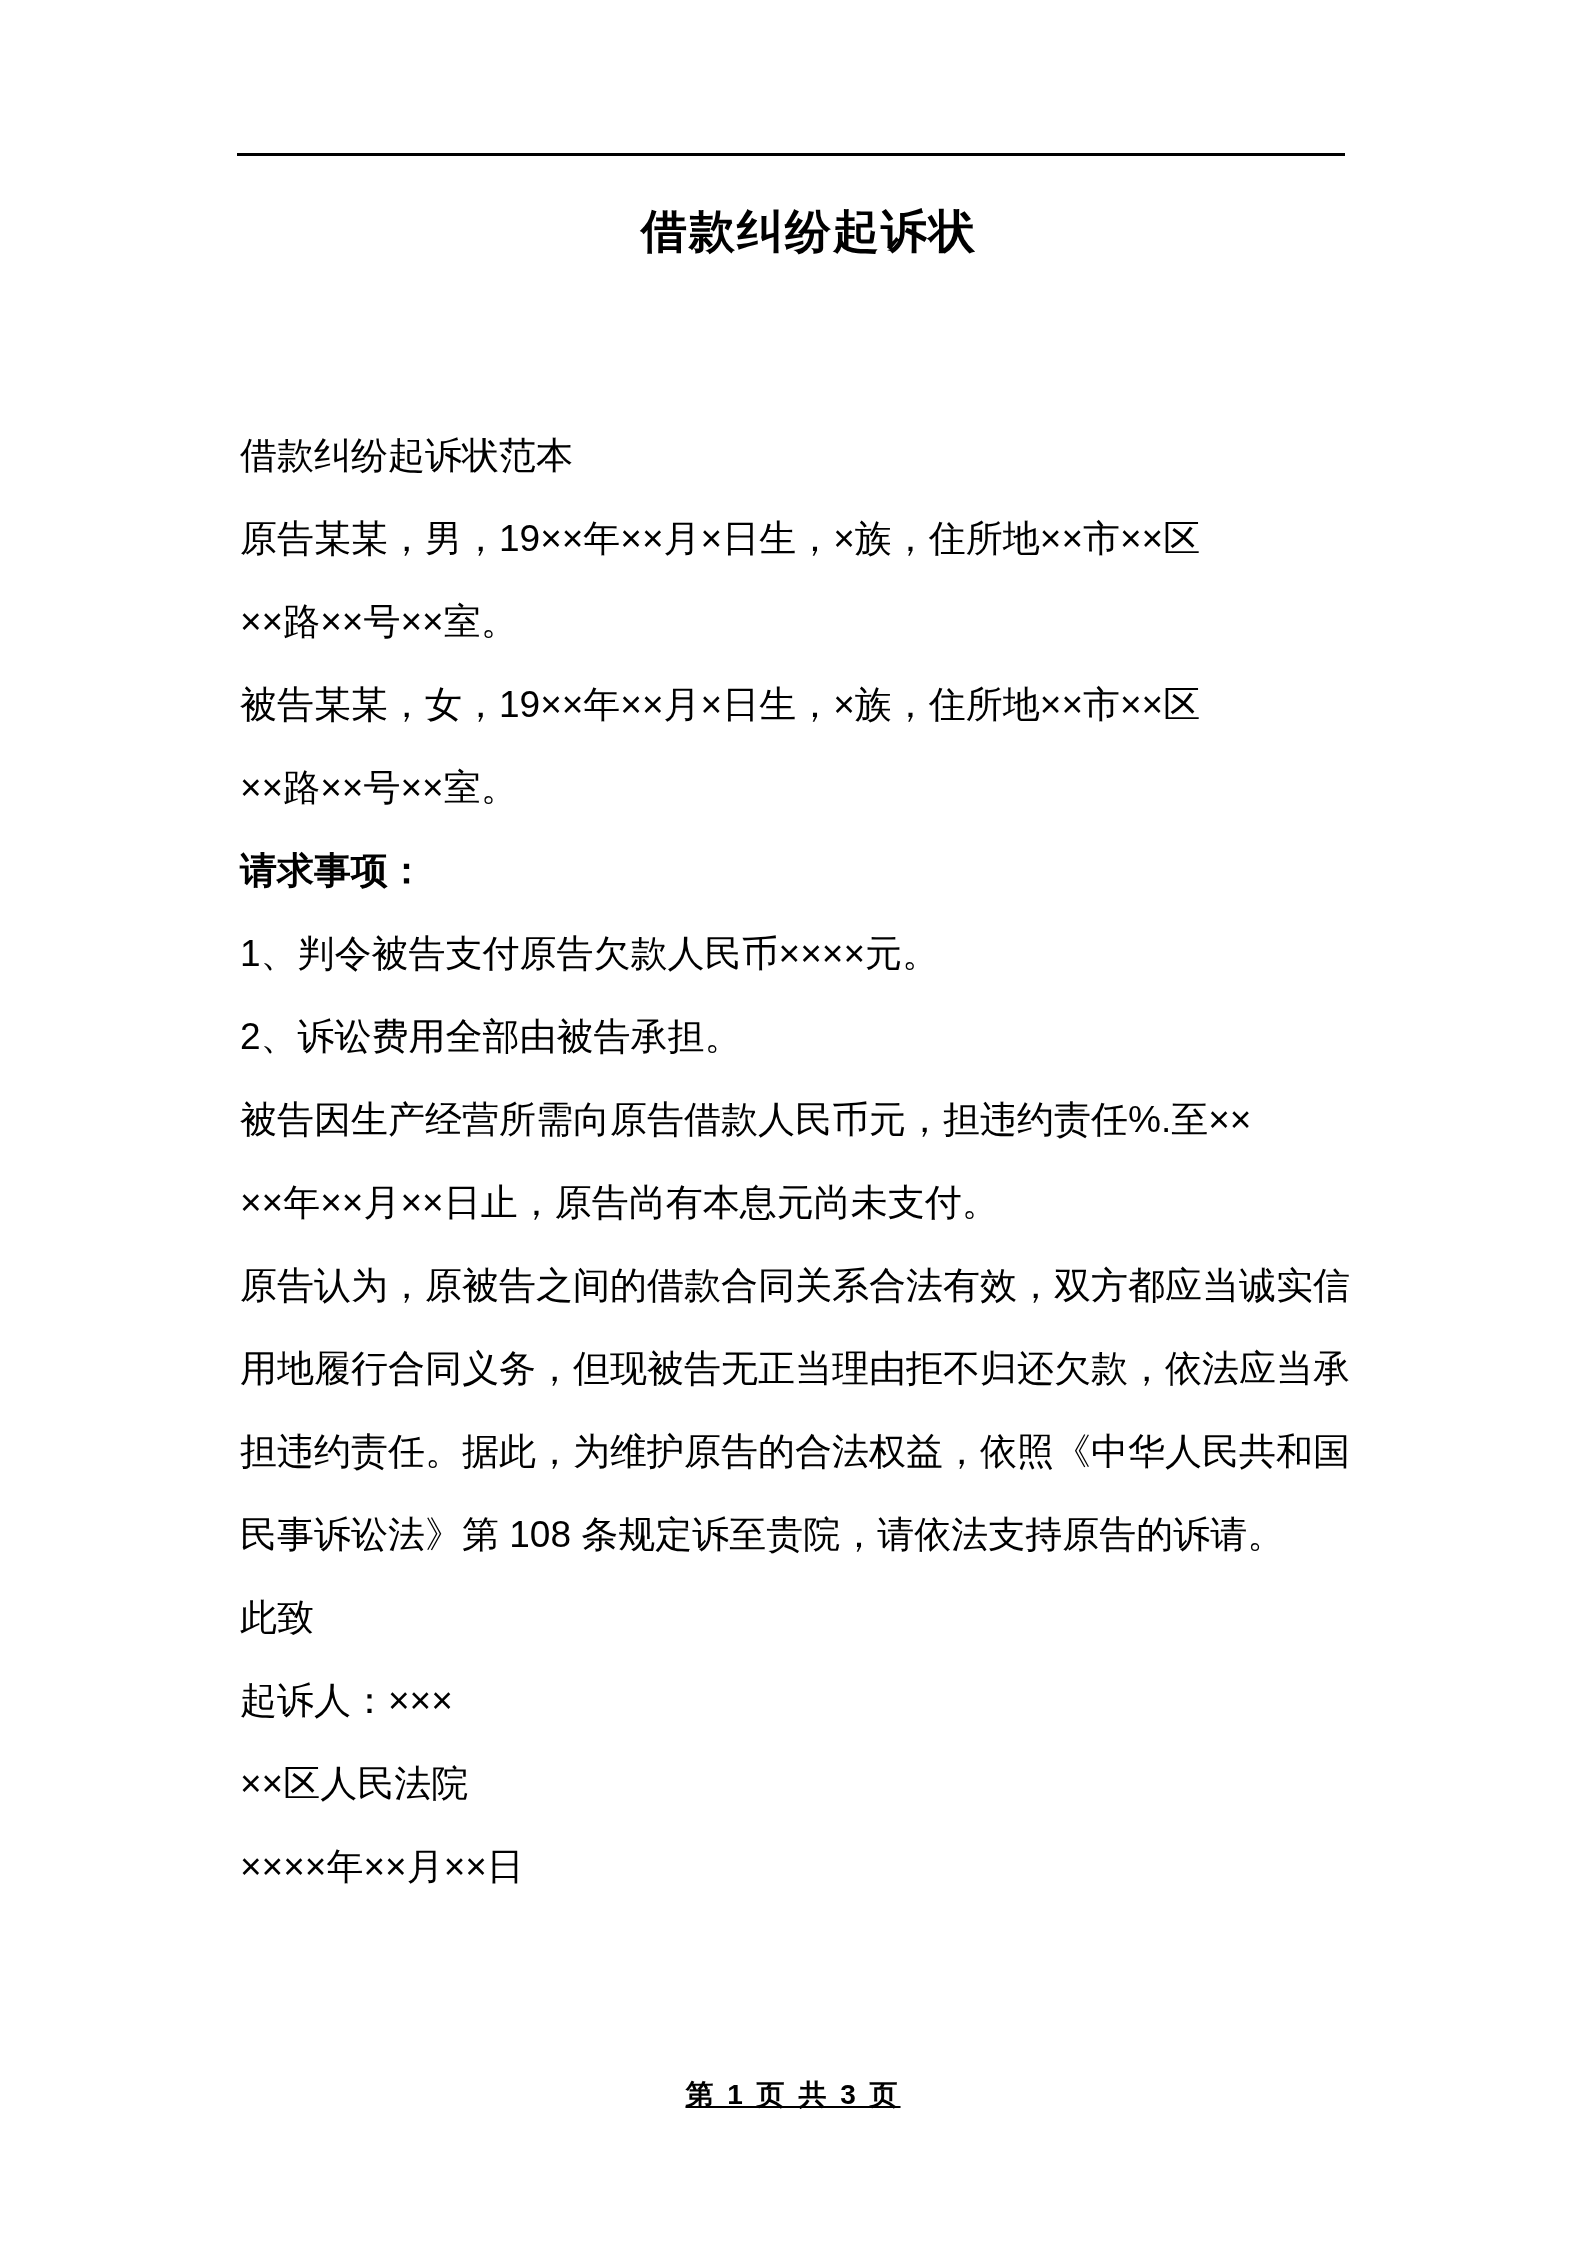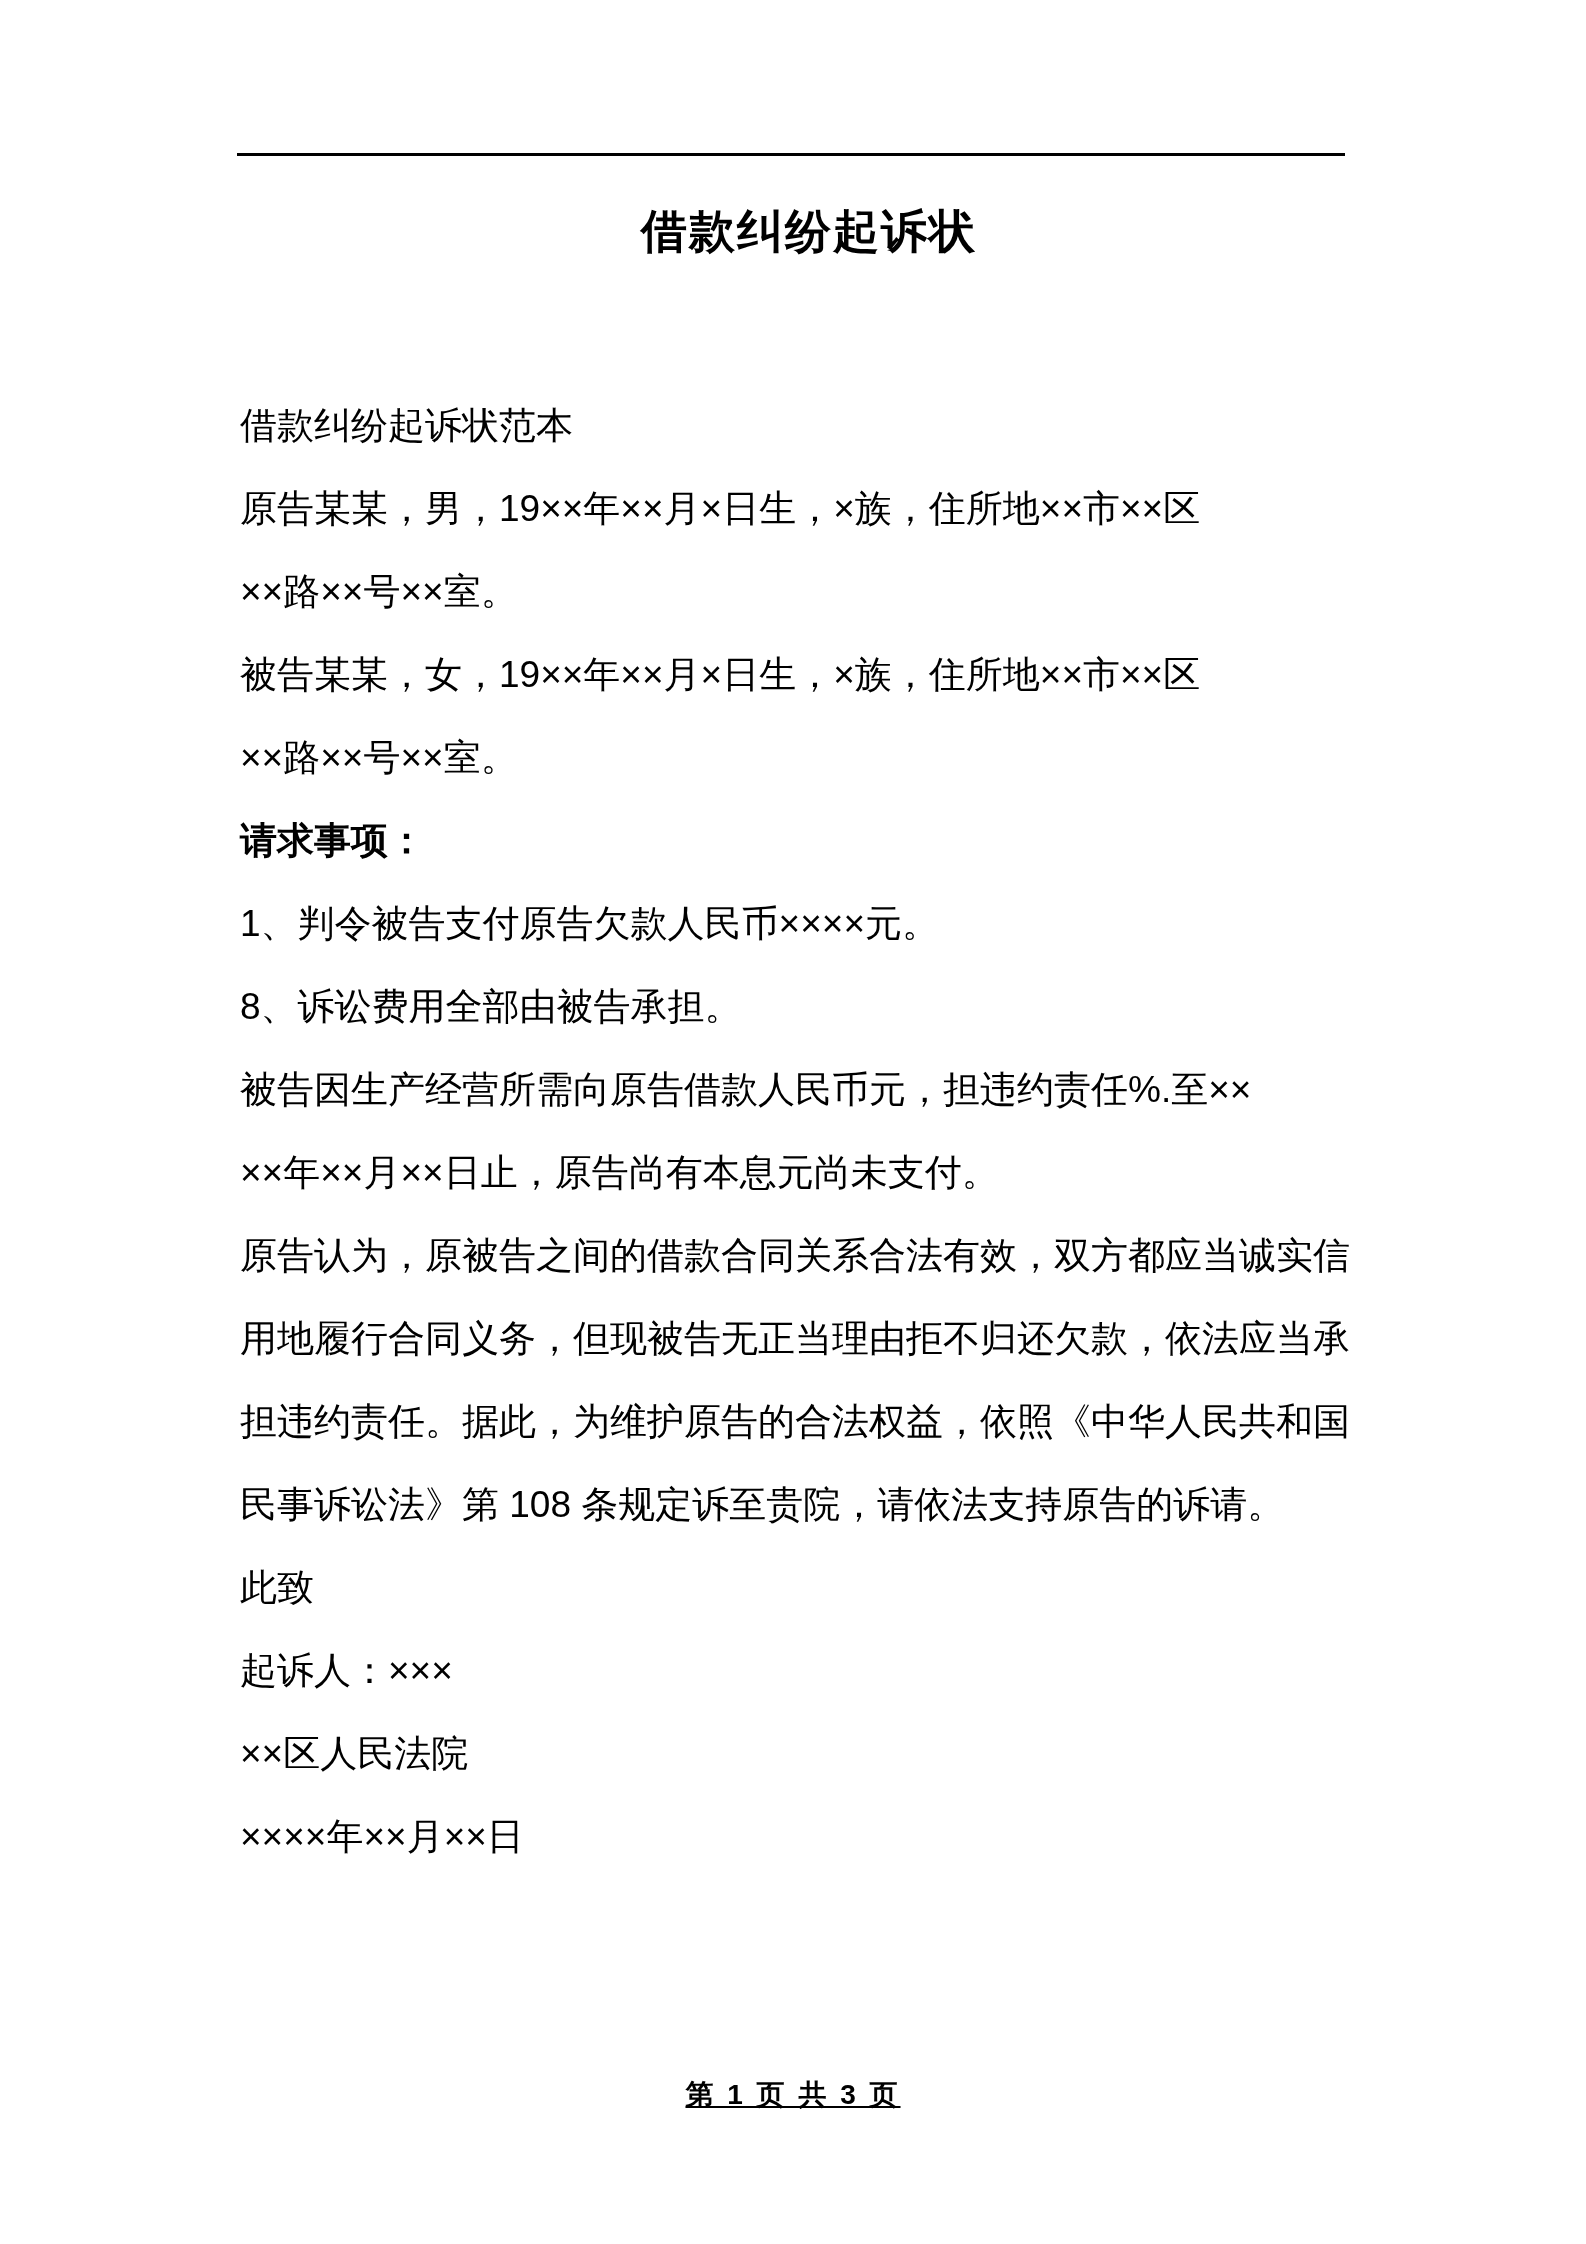--- a/index.html
+++ b/index.html
@@ -31,21 +31,21 @@
     right: 0;
     text-align: center;
     font-size: 46px;
     font-weight: 700;
     letter-spacing: 2px;
     line-height: 1.3;
     margin-left: 32px;
   }
   .doc-body {
     position: absolute;
-    top: 384px;
+    top: 414px;
     left: 240px;
     width: 1112px;
     font-size: 37px;
     line-height: 83px;
     white-space: nowrap;
   }
   .doc-line {
     height: 83px;
     font-weight: 400;
   }
@@ -71,21 +71,21 @@
   <div class="header-rule"></div>
   <div class="doc-title">借款纠纷起诉状</div>
   <div class="doc-body">
       <div class="doc-line">借款纠纷起诉状范本</div>
       <div class="doc-line">原告某某，男，19××年××月×日生，×族，住所地××市××区</div>
       <div class="doc-line">××路××号××室。</div>
       <div class="doc-line">被告某某，女，19××年××月×日生，×族，住所地××市××区</div>
       <div class="doc-line">××路××号××室。</div>
       <div class="doc-line bold">请求事项：</div>
       <div class="doc-line">1、判令被告支付原告欠款人民币××××元。</div>
-      <div class="doc-line">8、诉讼费用全部由被告承担。</div>
+      <div class="doc-line">2、诉讼费用全部由被告承担。</div>
       <div class="doc-line">被告因生产经营所需向原告借款人民币元，担违约责任%.至××</div>
       <div class="doc-line">××年××月××日止，原告尚有本息元尚未支付。</div>
       <div class="doc-line">原告认为，原被告之间的借款合同关系合法有效，双方都应当诚实信</div>
       <div class="doc-line">用地履行合同义务，但现被告无正当理由拒不归还欠款，依法应当承</div>
       <div class="doc-line">担违约责任。据此，为维护原告的合法权益，依照《中华人民共和国</div>
       <div class="doc-line">民事诉讼法》第 108 条规定诉至贵院，请依法支持原告的诉请。</div>
       <div class="doc-line">此致</div>
       <div class="doc-line">起诉人：×××</div>
       <div class="doc-line">××区人民法院</div>
       <div class="doc-line">××××年××月××日</div>

